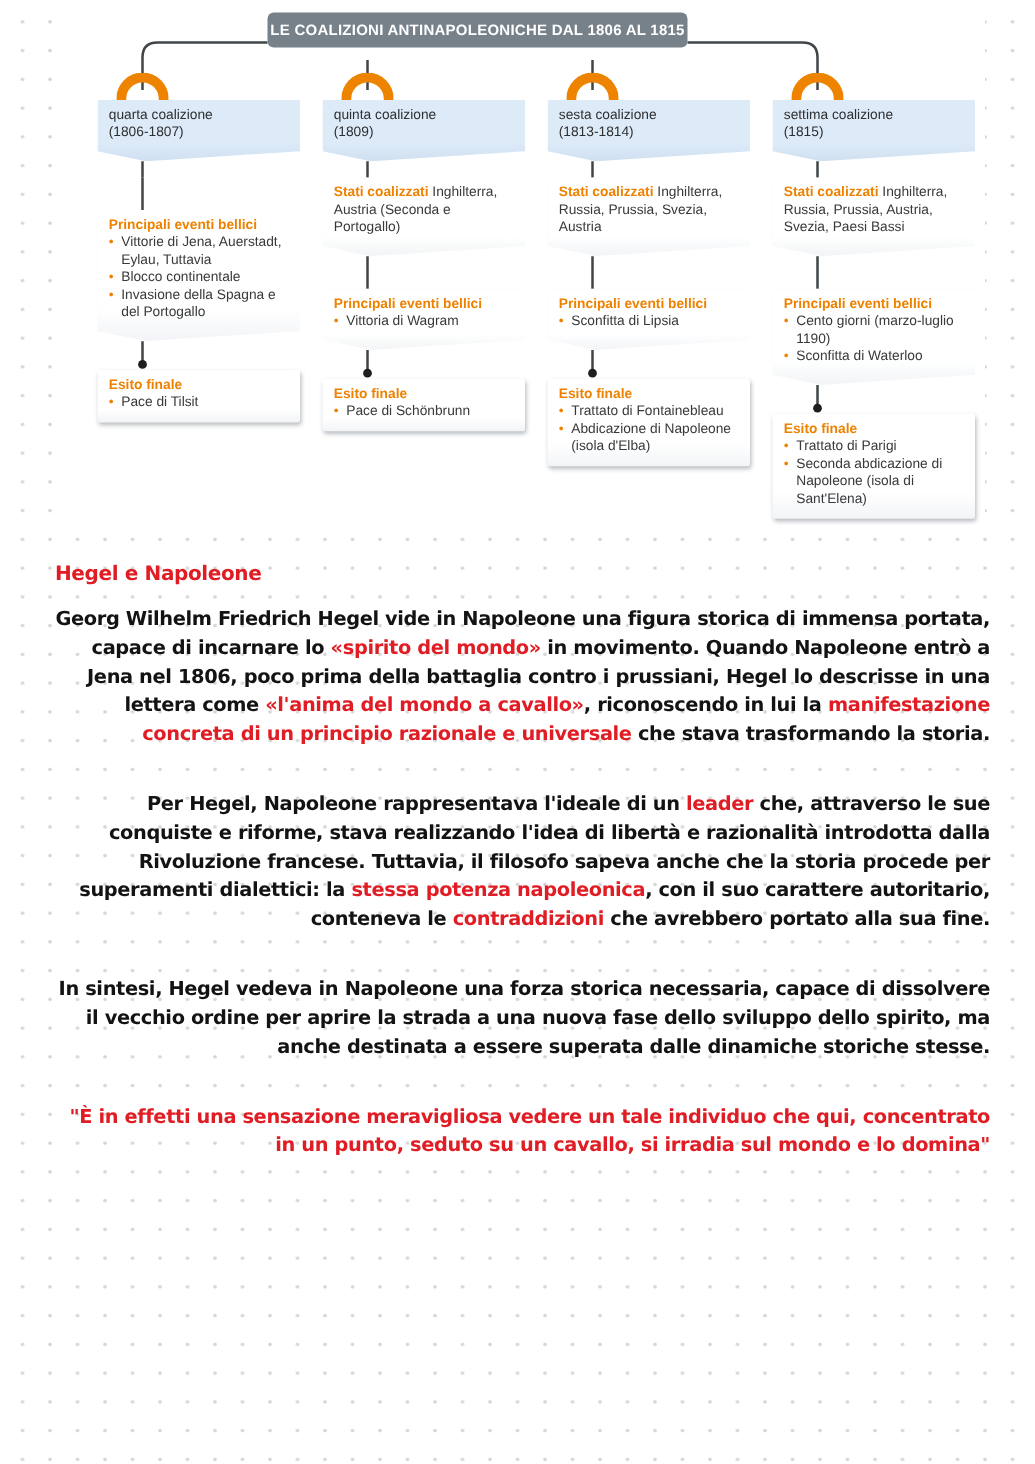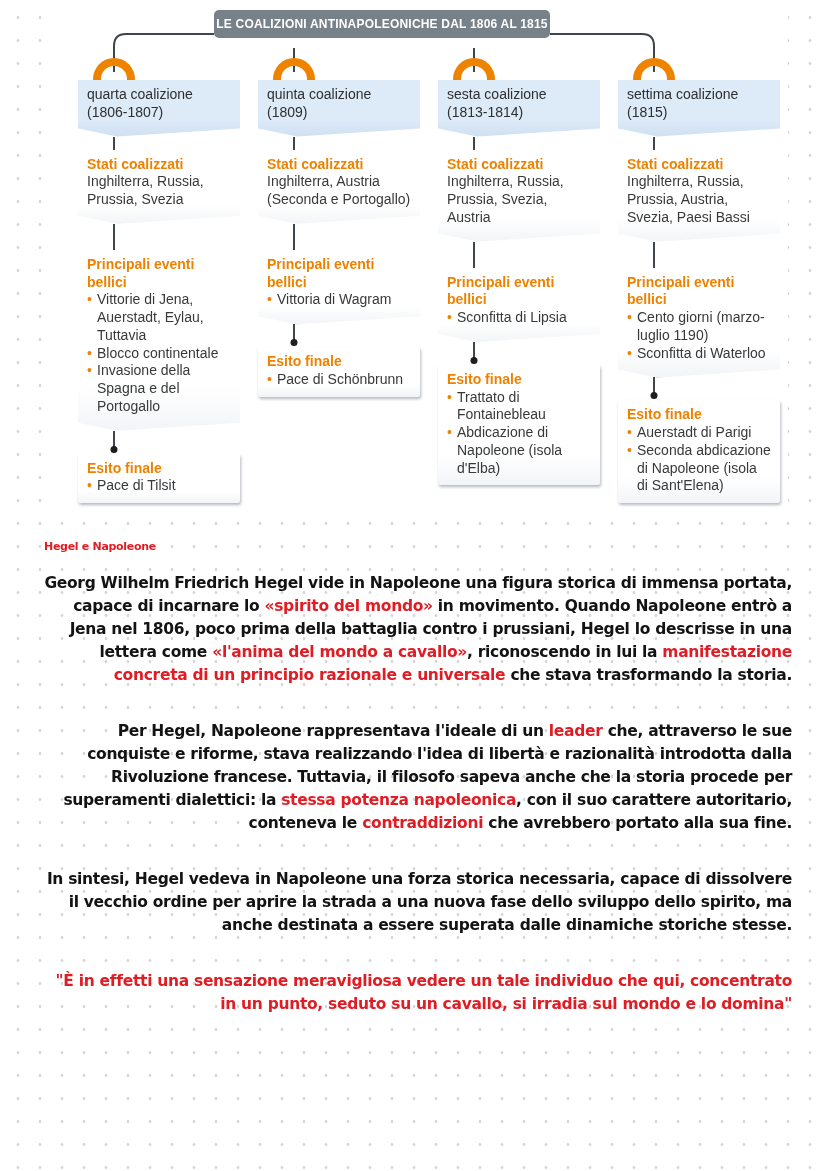--- a/index.html
+++ b/index.html
@@ -45,21 +45,21 @@
   .col { display: flex; flex-direction: column; width: 162px; }
   .arch {
     width: 42px; height: 22px;
     border: 8px solid #ee8300; border-bottom: none;
     border-radius: 22px 22px 0 0;
     margin-left: 15px;
     position: relative; z-index: 3;
   }
   .box {
     width: 162px;
-    font-size: 14px; line-height: 1.27; color: #38393b;
+    font-size: 11px; line-height: 1.27; color: #38393b;
     background: linear-gradient(#ffffff 75%, #f2f4f7);
     filter: drop-shadow(1px 2px 1.5px rgba(60,70,85,.38));
   }
   .box.fold {
     clip-path: polygon(0 0, 100% 0, 100% calc(100% - 8px), 24% 100%, 0 calc(100% - 8px));
     padding: 6px 9px 15px 9px;
   }
   .box.flat { padding: 6px 9px 8px 9px; border-radius: 2px; }
   .box.blue { background: linear-gradient(#ddeaf8 70%, #cfe0f1); color: #2e2f31; }
   .olabel { color: #ee8200; font-weight: bold; }
@@ -77,21 +77,21 @@
   }
 
   
   .article {
     margin: 28px 36px 0 44px;
     font-family: "DejaVu Sans", sans-serif;
     font-weight: bold;
     font-size: 15.5px; line-height: 23px; letter-spacing: -0.3px;
     color: #131313;
   }
-  .article h2 { font-size: 11px; color: #e01d24; margin: 0 0 14px 0; }
+  .article h2 { font-size: 16px; color: #e01d24; margin: 0 0 14px 0; }
   .article p { margin: 0 0 33px 0; text-align: right; }
   .red { color: #e01d24; }
   .quote { color: #e01d24; margin-top: 42px; }
 </style>
 </head>
 <body>
 
 <div class="page">
 
   <div class="diagram">
@@ -106,24 +106,20 @@
 
     <div class="cols">
 
       <div class="col">
         <div class="arch"></div>
         <div class="box blue fold">
           <div>quarta coalizione</div>
           <div>(1806-1807)</div>
         </div>
         <div class="conn c1"></div>
-        <div class="box fold">
-          <span class="olabel">Stati coalizzati</span>
-          <span>Inghilterra, Russia, Prussia, Svezia</span>
-        </div>
         <div class="conn c2"></div>
         <div class="box fold">
           <div class="olabel">Principali eventi bellici</div>
           <ul>
               <li>Vittorie di Jena, Auerstadt, Eylau, Tuttavia</li>
               <li>Blocco continentale</li>
               <li>Invasione della Spagna e del Portogallo</li>
             </ul>
         </div>
         <div class="conn c3"></div>
@@ -206,21 +202,21 @@
           <div class="olabel">Principali eventi bellici</div>
           <ul>
               <li>Cento giorni (marzo-luglio 1190)</li>
               <li>Sconfitta di Waterloo</li>
             </ul>
         </div>
         <div class="conn c3"></div>
         <div class="box flat">
           <div class="olabel">Esito finale</div>
           <ul>
-              <li>Auerstadt di Parigi</li>
+              <li>Trattato di Parigi</li>
               <li>Seconda abdicazione di Napoleone (isola di Sant'Elena)</li>
             </ul>
         </div>
       </div>
 
     </div>
   </div>
 
   <div class="article">
     <h2>Hegel e Napoleone</h2>

